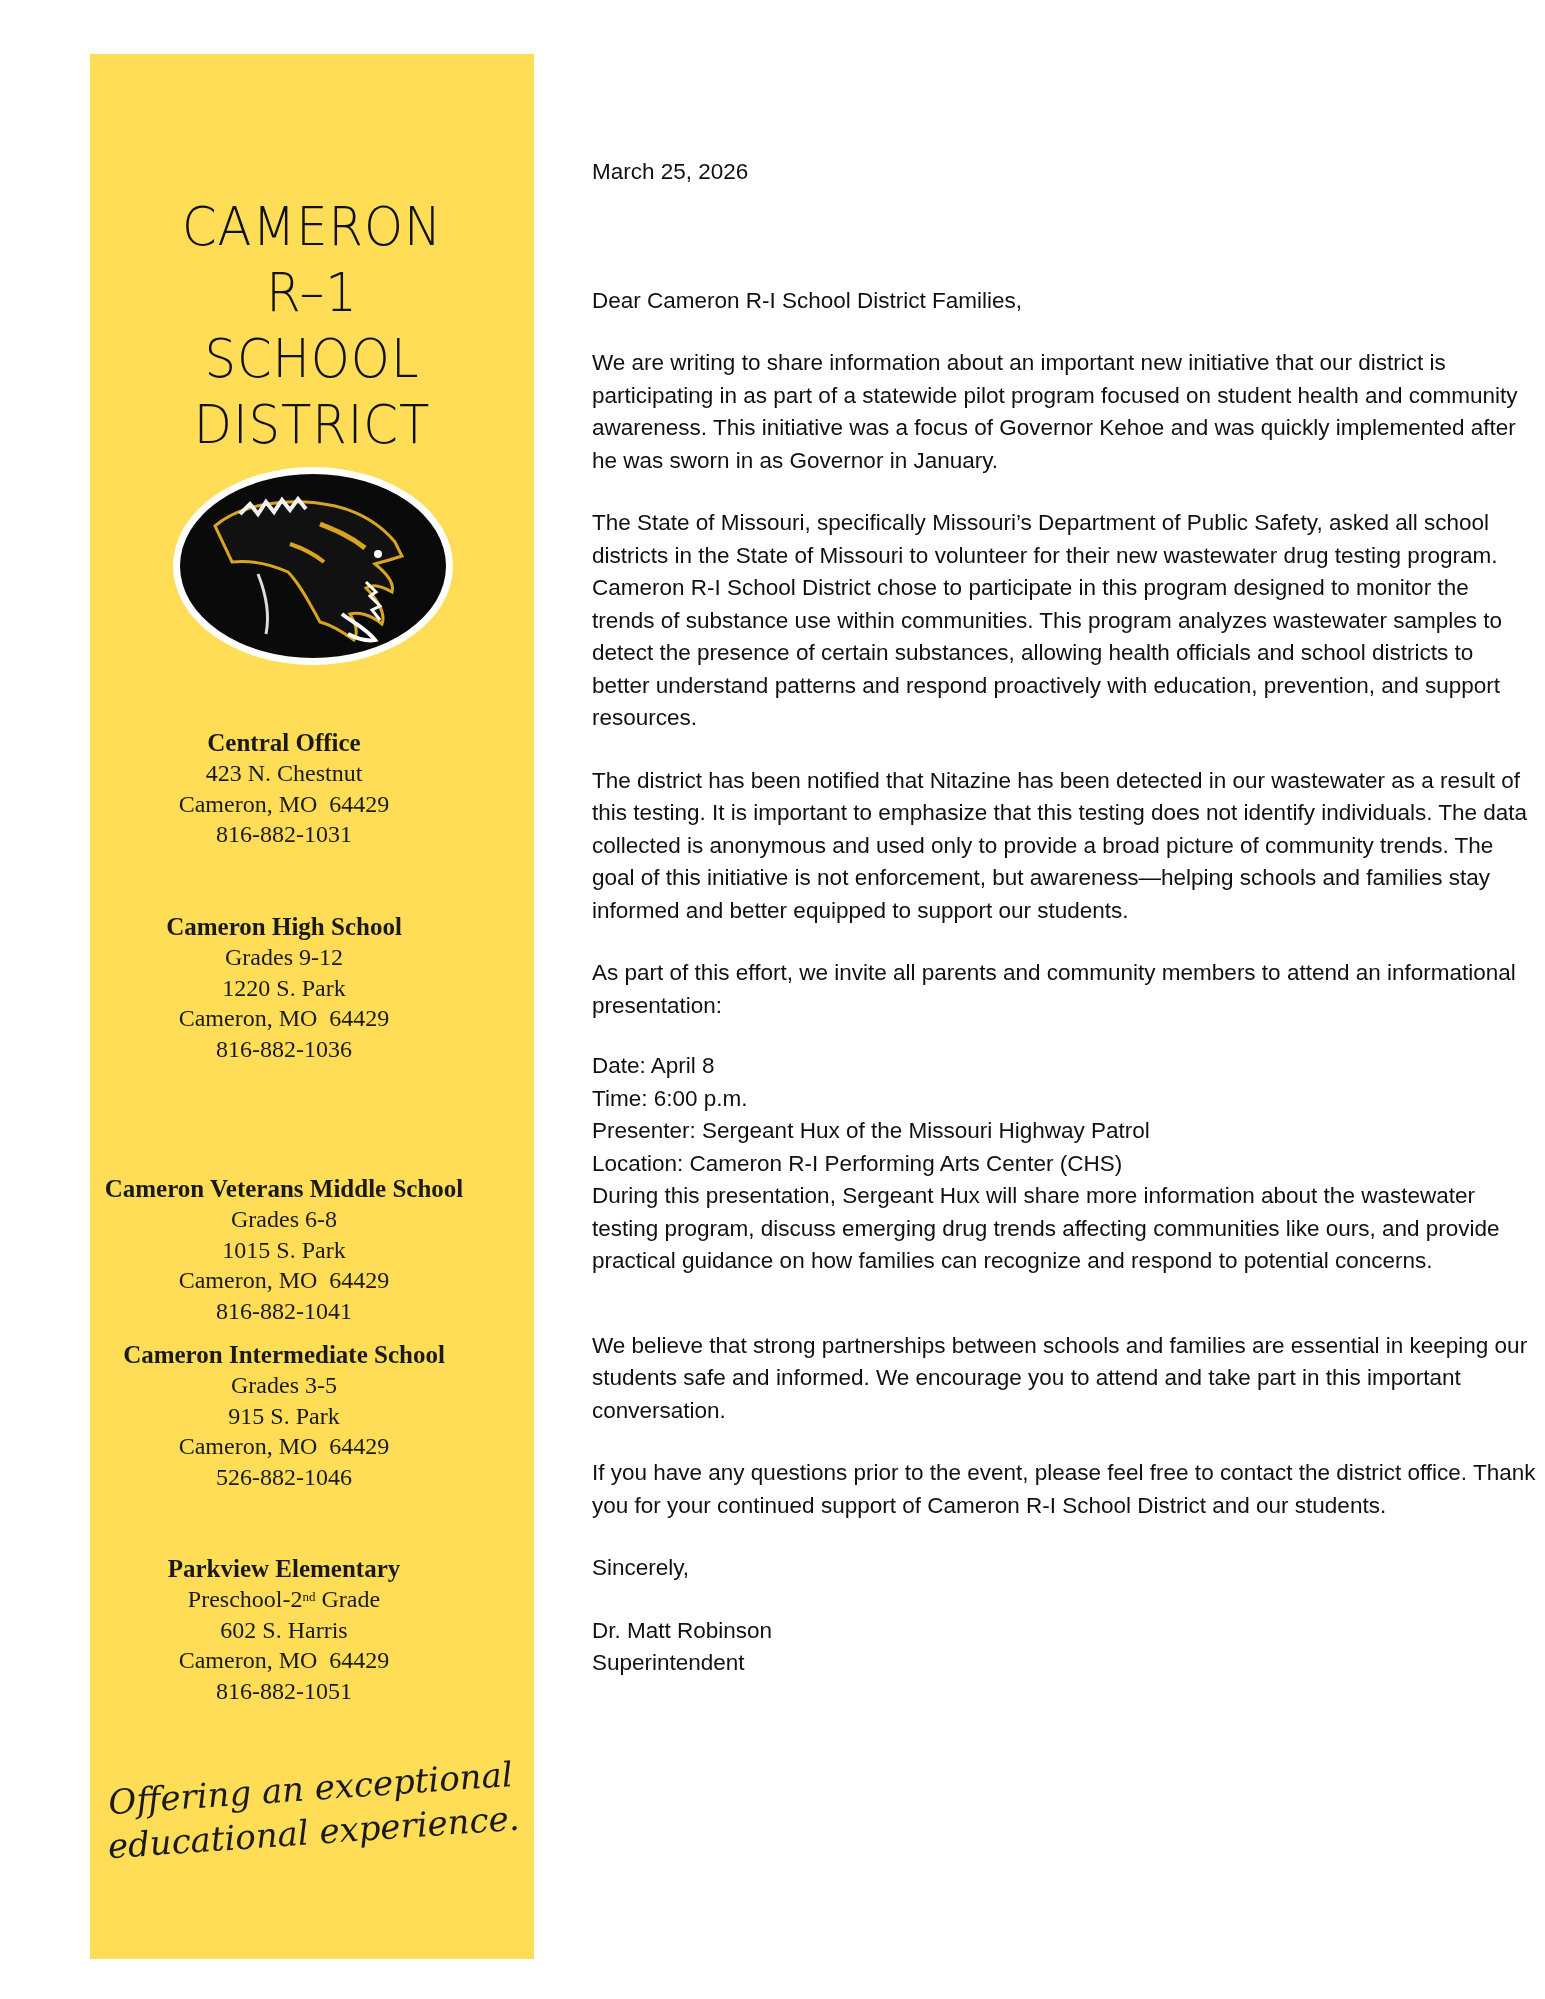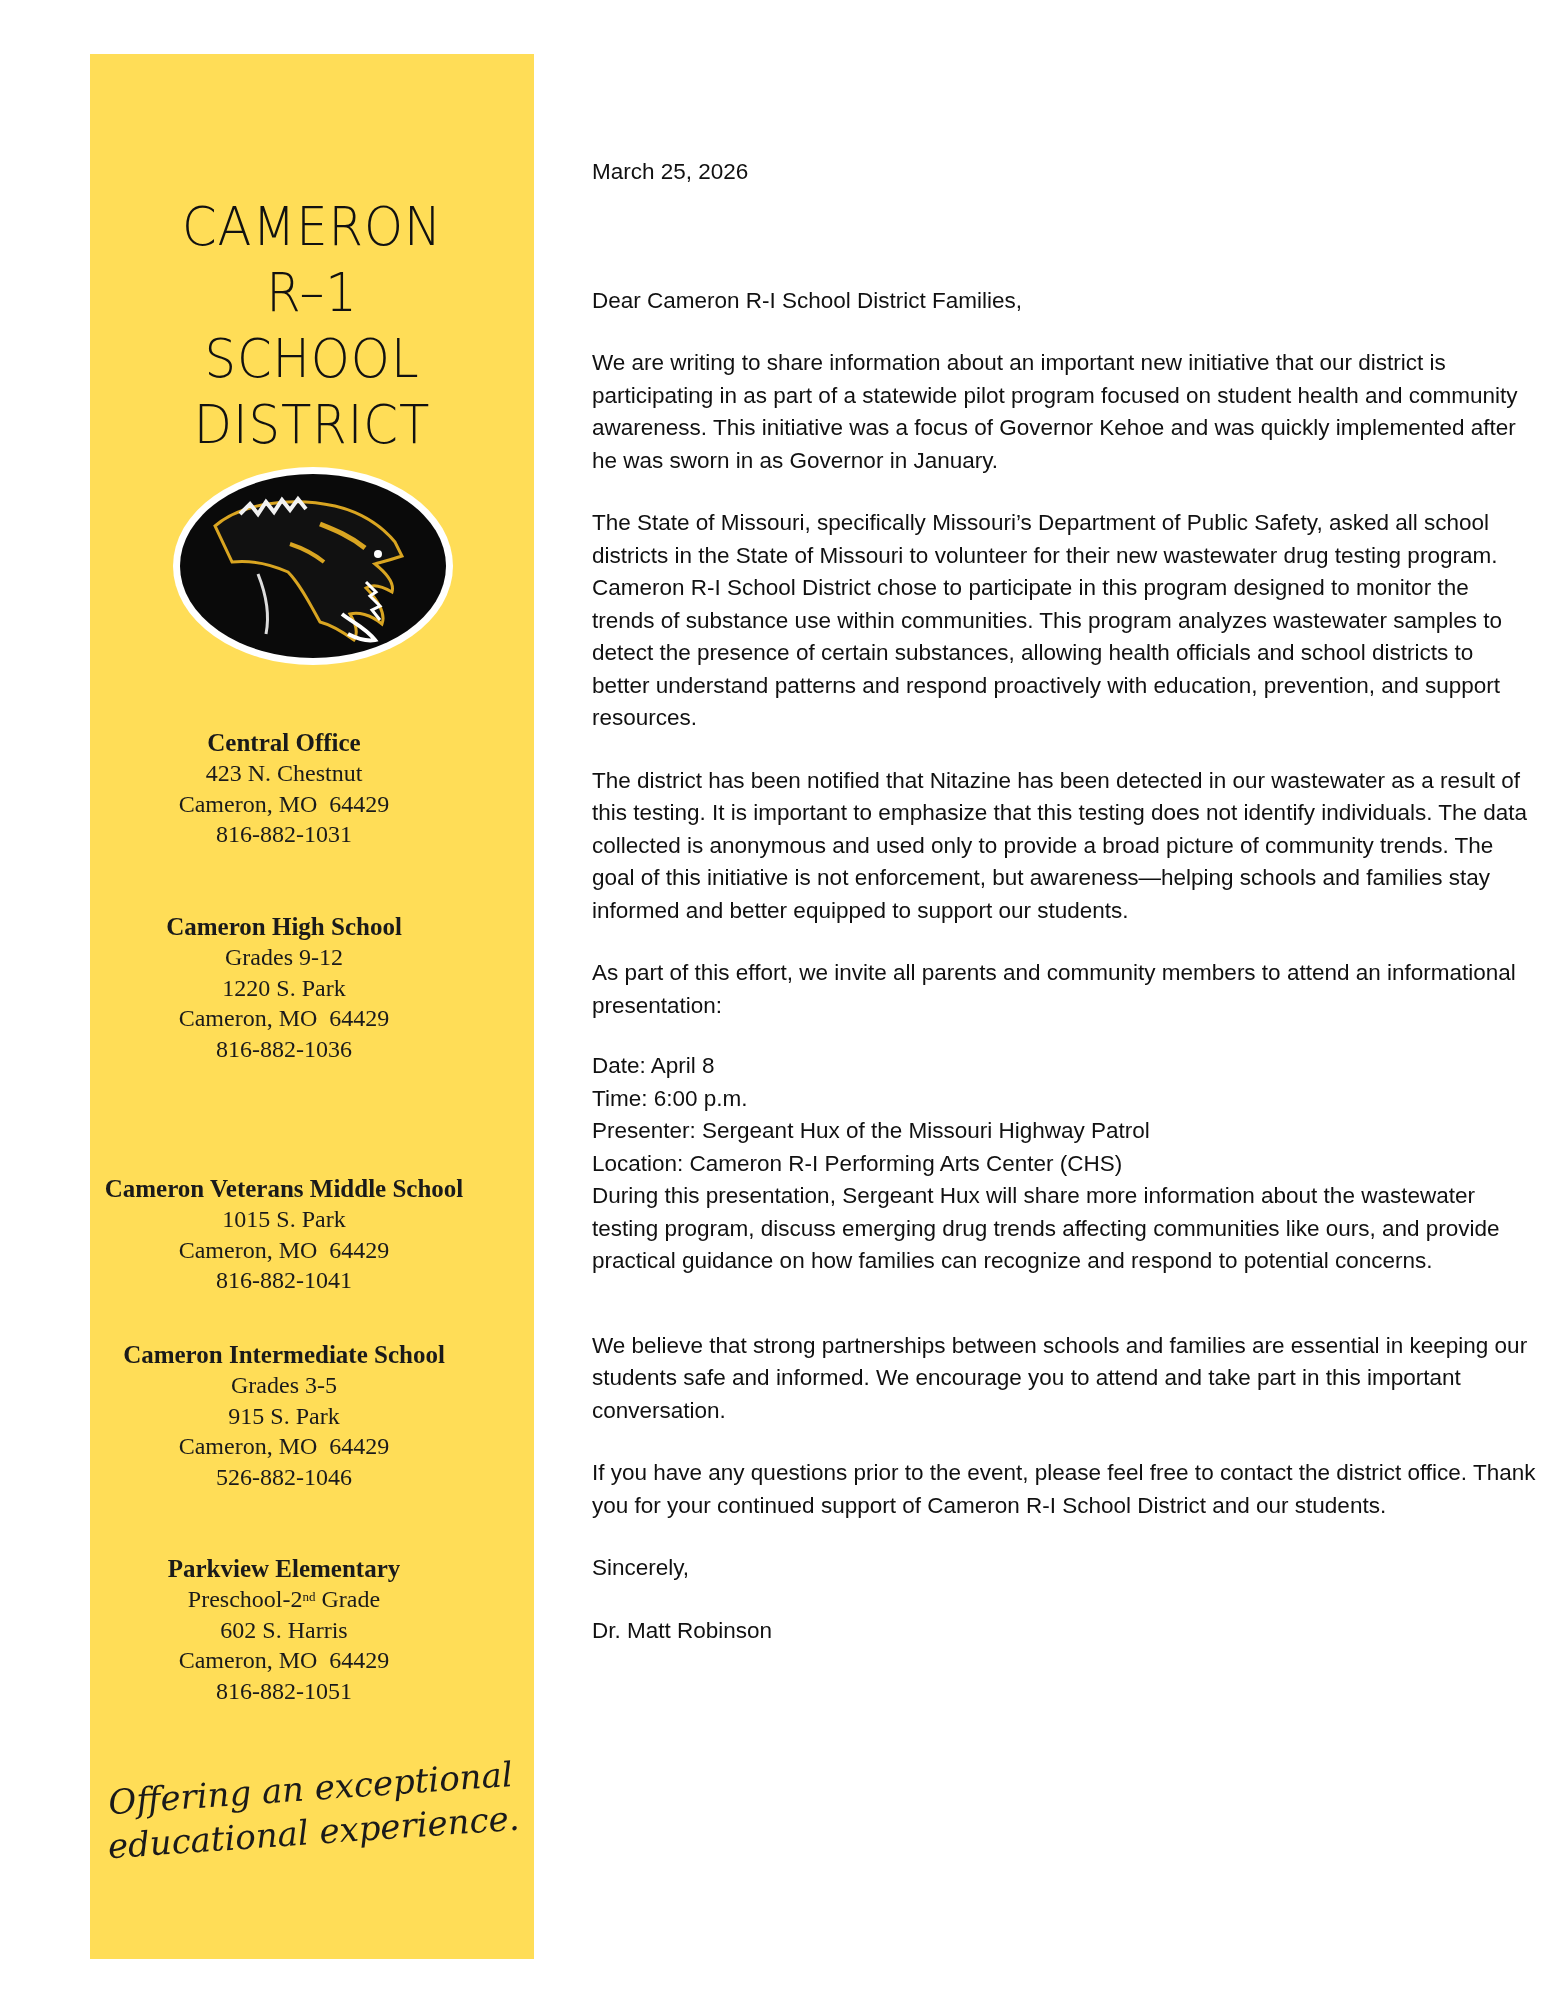--- a/index.html
+++ b/index.html
@@ -77,20 +77,21 @@
   <div class="office" style="top:858px;">
     <div class="name">Cameron High School</div>
     <div class="line">Grades 9-12</div>
     <div class="line">1220 S. Park</div>
     <div class="line">Cameron, MO&nbsp;&nbsp;64429</div>
     <div class="line">816-882-1036</div>
   </div>
 
   <div class="office" style="top:1072px;margin-top:48px;">
     <div class="name">Cameron Veterans Middle School</div>
+    <div class="line">Grades 6-8</div>
     <div class="line">1015 S. Park</div>
     <div class="line">Cameron, MO&nbsp;&nbsp;64429</div>
     <div class="line">816-882-1041</div>
   </div>
 
   <div class="office" style="top:1286px;">
     <div class="name">Cameron Intermediate School</div>
     <div class="line">Grades 3-5</div>
     <div class="line">915 S. Park</div>
     <div class="line">Cameron, MO&nbsp;&nbsp;64429</div>
@@ -132,13 +133,14 @@
   </div>
   <p>During this presentation, Sergeant Hux will share more information about the wastewater testing program, discuss emerging drug trends affecting communities like ours, and provide practical guidance on how families can recognize and respond to potential concerns.</p>
   <div class="gap-xl"></div>
   <p>We believe that strong partnerships between schools and families are essential in keeping our students safe and informed. We encourage you to attend and take part in this important conversation.</p>
   <div class="gap"></div>
   <p>If you have any questions prior to the event, please feel free to contact the district office. Thank you for your continued support of Cameron R-I School District and our students.</p>
   <div class="gap"></div>
   <p>Sincerely,</p>
   <div class="gap"></div>
   <p>Dr. Matt Robinson</p>
+  <p>Superintendent</p>
 </div>
 
 </body></html>

